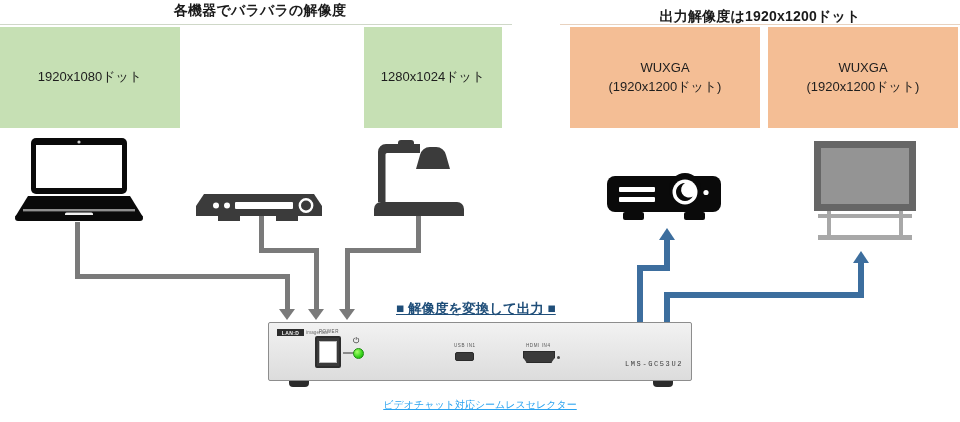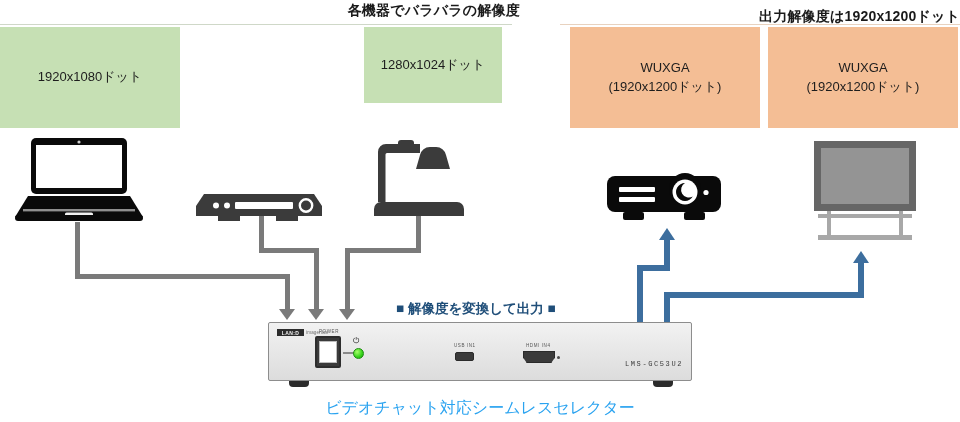--- a/index.html
+++ b/index.html
@@ -17,21 +17,21 @@
     height: 422px;
     overflow: hidden;
     background: #ffffff;
   }
   .abs { position: absolute; }
 
   
   .sec-title {
     font-size: 14px;
     font-weight: bold;
-    text-align: right;
+    text-align: center;
     color: #1a1a1a;
     letter-spacing: 0.2px;
     white-space: nowrap;
   }
   .rule {
     height: 1px;
     background: #cfd8c8;
   }
   .rule.orange { background: #e8d2bf; }
 
@@ -67,26 +67,28 @@
     border-right: 8px solid transparent;
     border-bottom: 12px solid #3d6e9e;
   }
 
   
   .caption-blue {
     font-size: 13.5px;
     font-weight: bold;
     color: #1f4e79;
     white-space: nowrap;
+    text-decoration: underline;
   }
   .caption-cyan {
-    font-size: 16px;
+    font-size: 10px;
     color: #2aa3f0;
     white-space: nowrap;
     text-align: center;
+    text-decoration: underline;
   }
 
   
   #selector {
     box-sizing: border-box;
     background: linear-gradient(#f2f2f2, #e6e6e6 55%, #dcdcdc);
     border: 1px solid #8d8d8d;
     border-radius: 2px;
   }
   .chassis-foot {
@@ -167,21 +169,21 @@
 
   <div class="abs sec-title" style="left:0; top:2px; width:520px;">各機器でバラバラの解像度</div>
   <div class="abs rule" style="left:0; top:24px; width:512px;"></div>
 
   <div class="abs sec-title" style="left:560px; top:8px; width:400px;">出力解像度は1920x1200ドット</div>
   <div class="abs rule orange" style="left:560px; top:24px; width:400px;"></div>
 
   <div class="abs res-box green" style="left:0px; top:27px; width:180px; height:101px;">
     <span>1920x1080ドット</span>
   </div>
-  <div class="abs res-box green" style="left:364px; top:27px; width:138px; height:76px;">
+  <div class="abs res-box green" style="left:364px; top:27px; width:138px; height:101px;">
     <span>1280x1024ドット</span>
   </div>
 
   <div class="abs res-box orange" style="left:570px; top:27px; width:190px; height:101px; flex-direction:column;">
     <span>WUXGA</span>
     <span>(1920x1200ドット)</span>
   </div>
   <div class="abs res-box orange" style="left:768px; top:27px; width:190px; height:101px; flex-direction:column;">
     <span>WUXGA</span>
     <span>(1920x1200ドット)</span>

